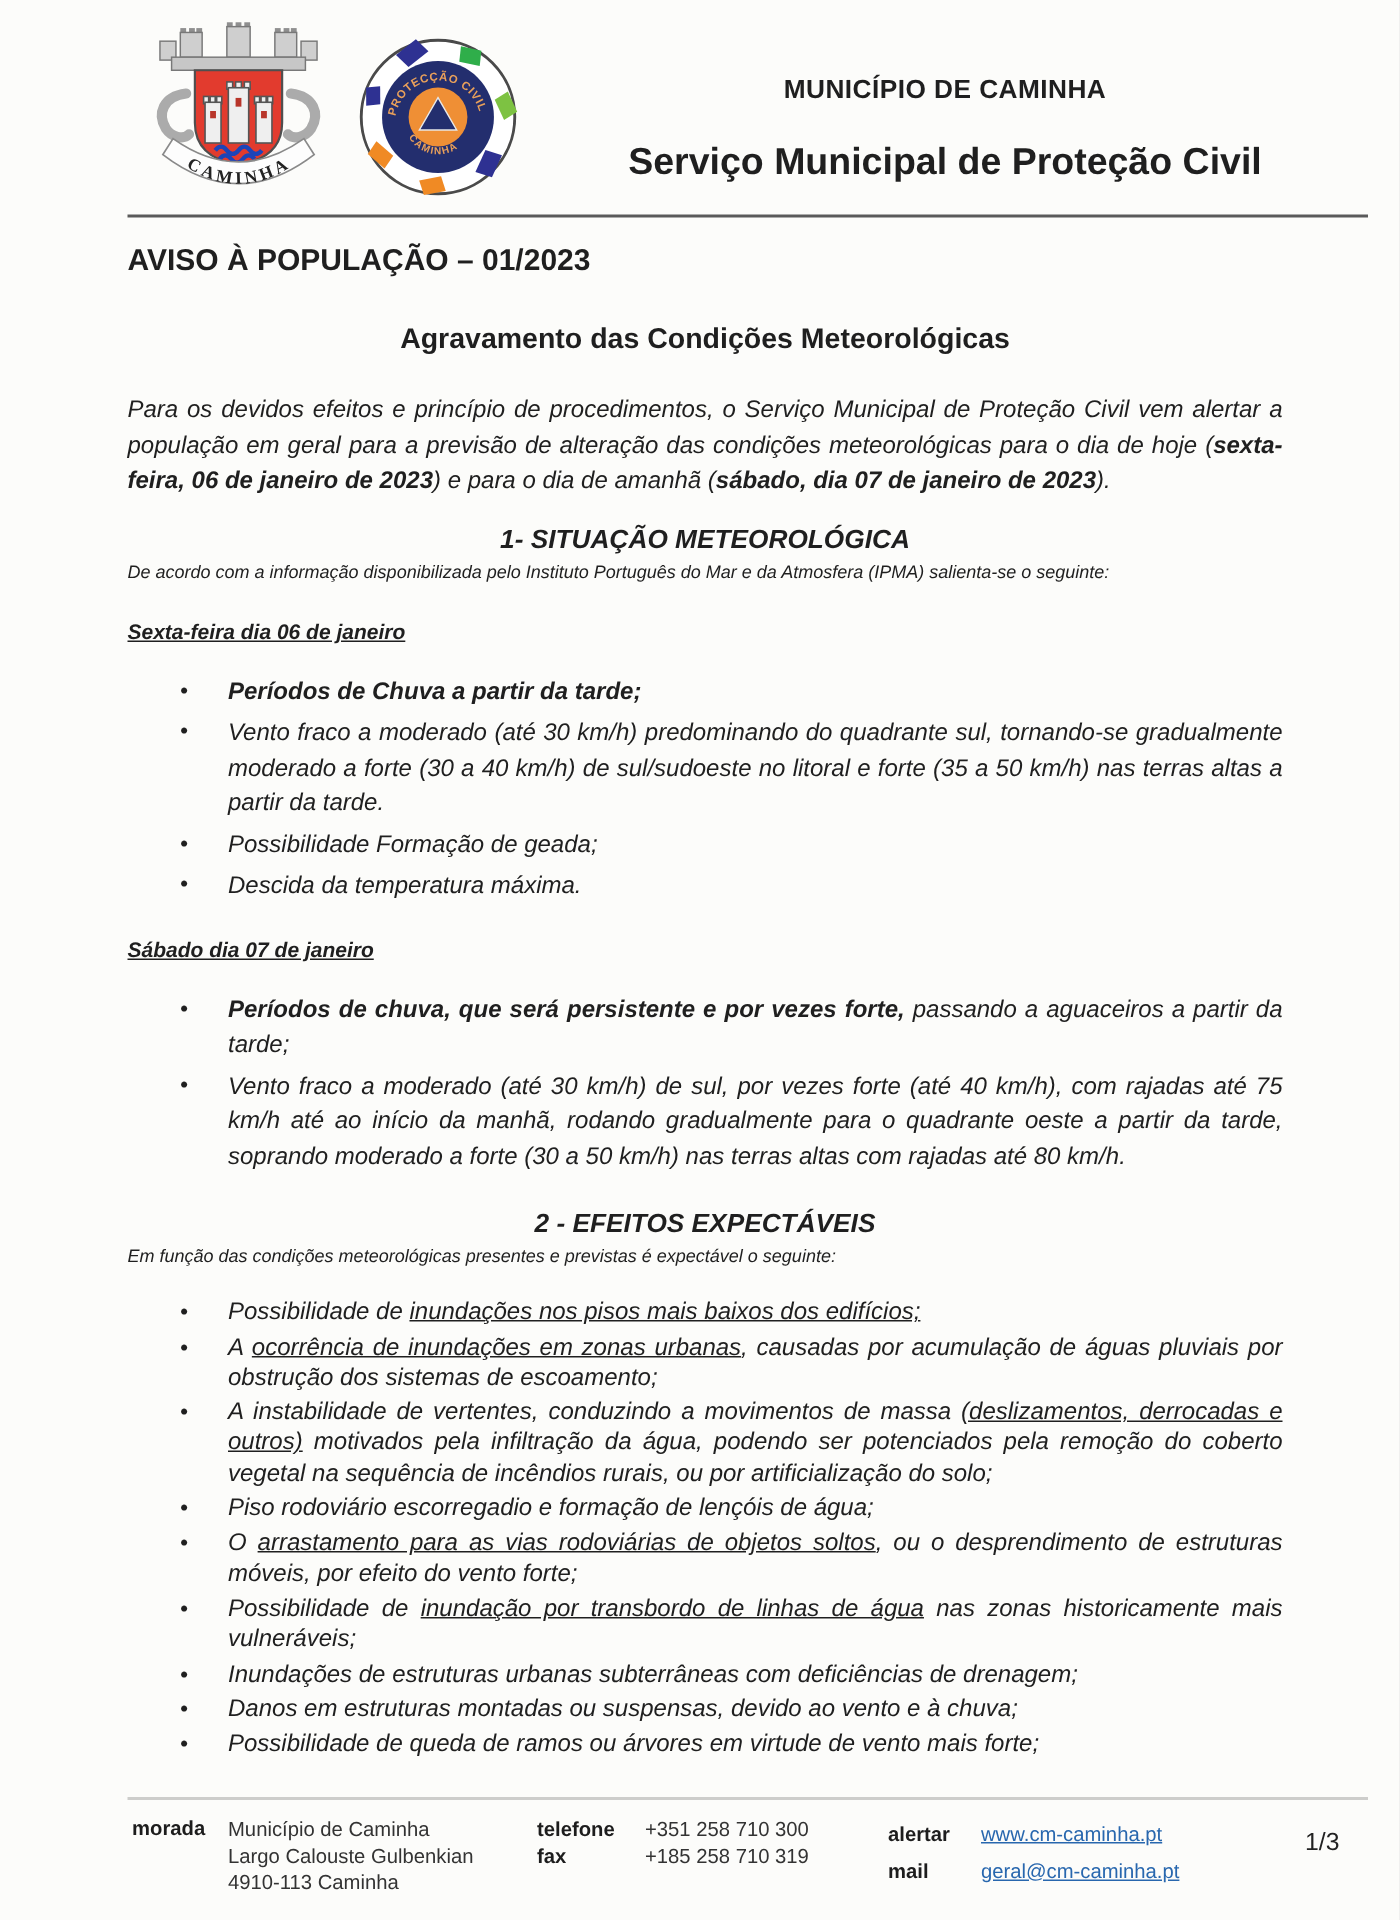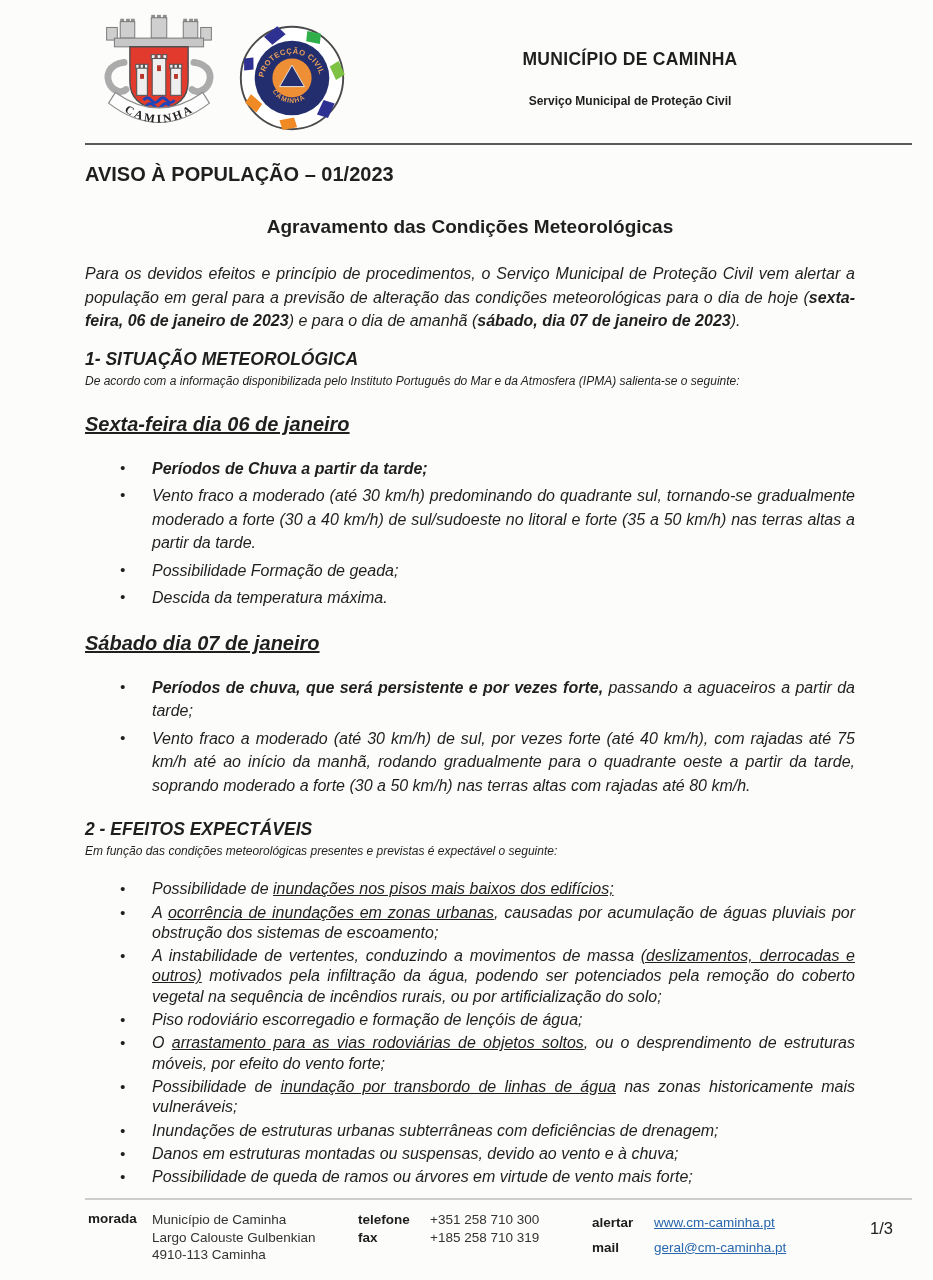--- a/index.html
+++ b/index.html
@@ -6,33 +6,33 @@
   .page {
     position:relative; width:933px; height:1280px; margin:0 auto;
     background:#fcfcfa; color:#1f1f1f; overflow:hidden;
     font-family:"Liberation Sans", sans-serif;
   }
   
   .doc-header { display:flex; align-items:flex-start; padding:13px 20px 0 95px; }
   .logos { display:flex; gap:14px; align-items:flex-start; }
   .header-text { flex:1; text-align:center; padding-top:36px; }
   .muni { font-size:17.5px; font-weight:bold; letter-spacing:0.3px; }
-  .service { font-size:12px; font-weight:bold; margin-top:24px; }
+  .service { font-size:25px; font-weight:bold; margin-top:24px; }
   .rule { border:none; border-top:2px solid #5a5a5a; margin:8px 21px 0 85px; }
   .rule-light { border:none; border-top:2px solid #cdcdcb; margin:0 21px 0 85px; }
 
   
   main { margin-left:85px; width:770px; }
   .title { text-align:left; font-size:20px; font-weight:bold; margin:18px 0 0; }
   .subtitle { text-align:center; font-size:19px; font-weight:bold; margin:30px 0 0; }
   p, li, h3, h4 { font-style:italic; }
   .intro { margin:24px 0 0; font-size:16px; line-height:1.48; text-align:justify; }
-  .sec-heading { font-size:17.5px; font-weight:bold; margin:16px 0 0; }
+  .sec-heading { font-size:17.5px; font-weight:bold; margin:16px 0 0;text-align:center; }
   .lead { margin:3px 0 0; font-size:12px; line-height:1.48; text-align:justify; }
-  .day-heading { font-size:20px; font-weight:bold; text-decoration:underline; margin:22px 0 0; }
+  .day-heading { font-size:14px; font-weight:bold; text-decoration:underline; margin:22px 0 0; }
   ul.bullets { list-style:none; margin:21px 0 0; padding:0; }
   ul.bullets li {
     position:relative; padding-left:67px; font-size:16px;
     text-align:justify; margin-bottom:4px;
   }
   ul.bullets li::before { content:"•"; position:absolute; left:35px; font-size:15px; }
   ul.loose li { line-height:1.47; }
   ul.tight li { line-height:1.27; margin-bottom:3px; }
   .b { font-weight:bold; }
   .u { text-decoration:underline; }

